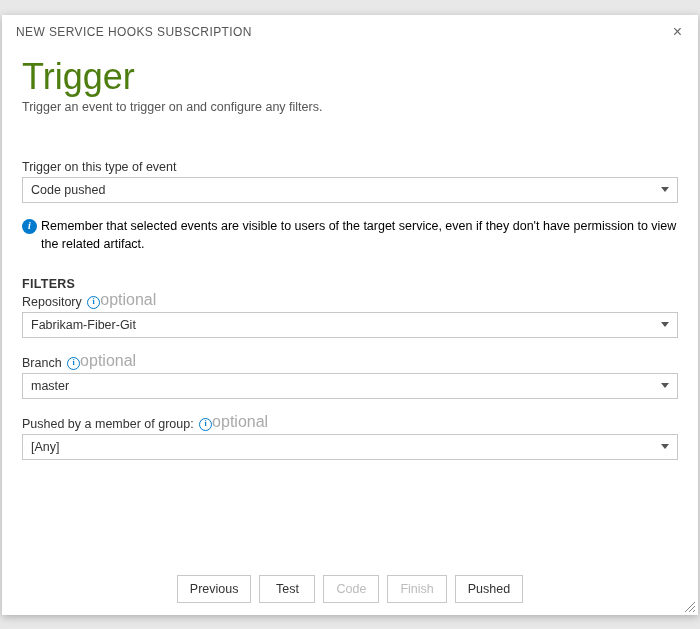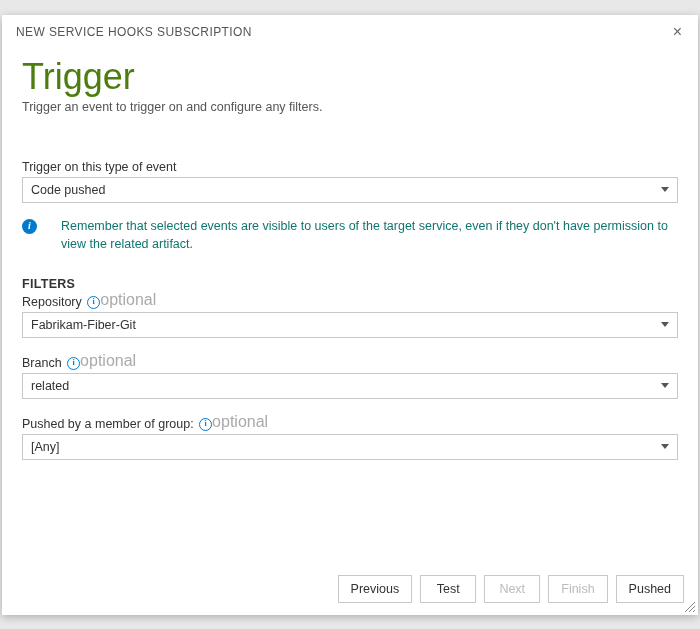--- a/index.html
+++ b/index.html
@@ -113,23 +113,23 @@
     }
     .select-caret {
       width: 0;
       height: 0;
       border-left: 4px solid transparent;
       border-right: 4px solid transparent;
       border-top: 5px solid #555;
     }
     .info-banner {
       display: flex;
-      gap: 24px;
-      font-size: 12.5px;
-      color: #0f766e;
+      gap: 4px;
+      font-size: 12.5px;
+      color: #000000;
       margin-top: 8px;
       margin-bottom: 24px;
       line-height: 1.45;
     }
     .info-banner-icon {
       flex: none;
       width: 15px;
       height: 15px;
       border-radius: 50%;
       background: #007acc;
@@ -148,21 +148,21 @@
     }
     .section-heading {
       font-size: 12.5px;
       font-weight: 700;
       color: #333;
       letter-spacing: 0.3px;
     }
     .dialog-footer {
       padding: 10px 14px 12px 14px;
       display: flex;
-      justify-content: flex-end;
+      justify-content: center;
       gap: 8px;
       position: relative;
     }
     .btn {
       min-width: 56px;
       height: 28px;
       padding: 0 12px;
       border: 1px solid #c8c8c8;
       background: #fff;
       font-size: 12.5px;
@@ -232,21 +232,21 @@
 
     <div class="field-group">
       <div class="field-label-row">
         <div class="field-label">
           <span>Branch</span>
           <span class="info-icon"></span>
         </div>
         <div class="optional-tag">optional</div>
       </div>
       <div class="select-box">
-        <span>related</span>
+        <span>master</span>
         <span class="select-caret"></span>
       </div>
     </div>
 
     <div class="field-group">
       <div class="field-label-row">
         <div class="field-label">
           <span>Pushed by a member of group:</span>
           <span class="info-icon"></span>
         </div>
@@ -255,21 +255,21 @@
       <div class="select-box">
         <span>[Any]</span>
         <span class="select-caret"></span>
       </div>
     </div>
   </div>
 
   <div class="dialog-footer">
     <button class="btn">Previous</button>
     <button class="btn">Test</button>
-    <button class="btn disabled" disabled="">Next</button>
+    <button class="btn disabled" disabled="">Code</button>
     <button class="btn disabled" disabled="">Finish</button>
     <button class="btn">Pushed</button>
     <div class="resize-grip">
       <svg width="14" height="14" viewBox="0 0 14 14">
         <line x1="3" y1="13" x2="13" y2="3" stroke="#888" stroke-width="1"></line>
         <line x1="7" y1="13" x2="13" y2="7" stroke="#888" stroke-width="1"></line>
         <line x1="11" y1="13" x2="13" y2="11" stroke="#888" stroke-width="1"></line>
       </svg>
     </div>
   </div>

